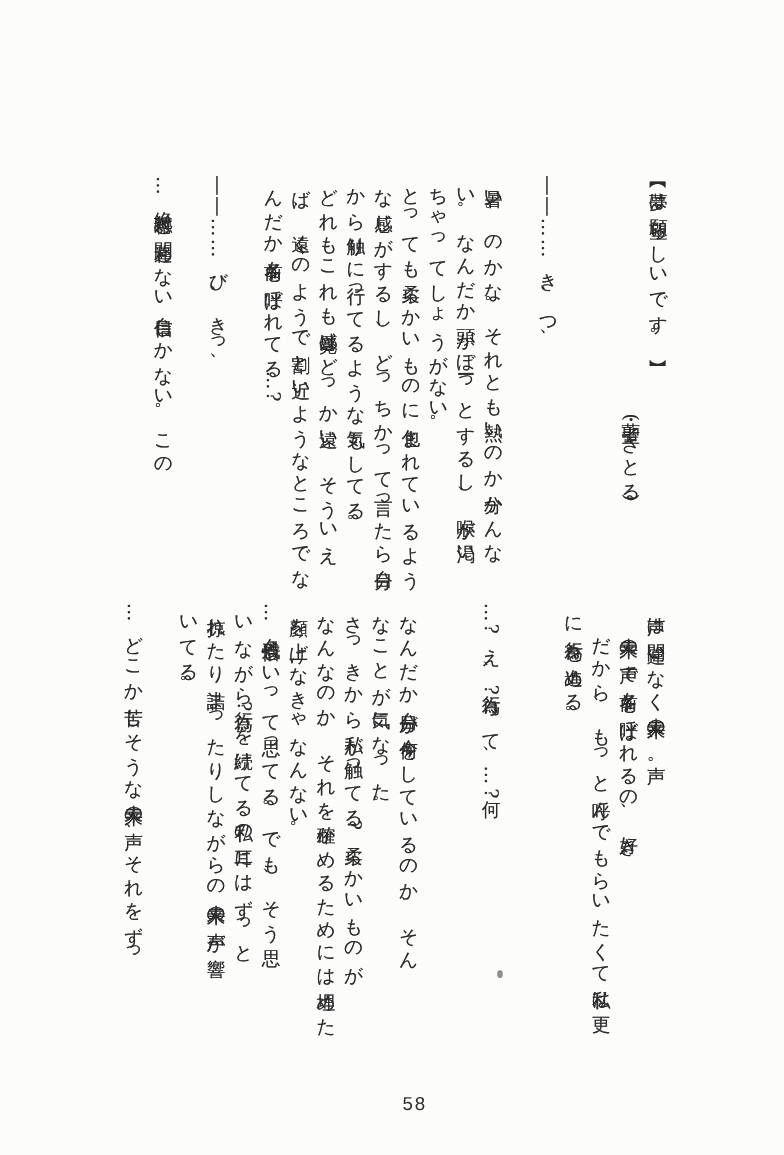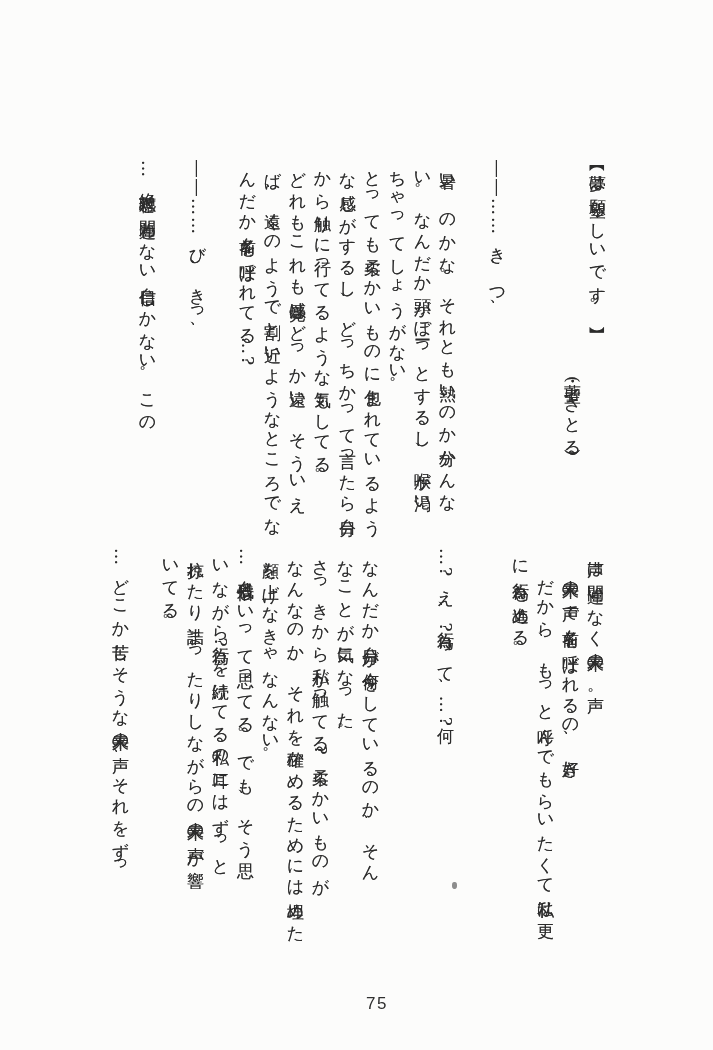--- a/index.html
+++ b/index.html
@@ -103,15 +103,15 @@
       <p>…名残惜しいって思ってる。でも、そう思</p>
       <p>いながら行為?を続けてる私の耳にはずっと</p>
       <p>掠れたり詰まったりしながらの未来の声が響</p>
       <p>いてる。</p>
       <p>&nbsp;</p>
       <p>…どこか苦しそうな未来の声、それをずっ</p>
     </section>
 
   <div class="ink-speck"></div>
 
-  <div class="page-number">75</div>
+  <div class="page-number">58</div>
 
 </div>
 
 </body></html>

